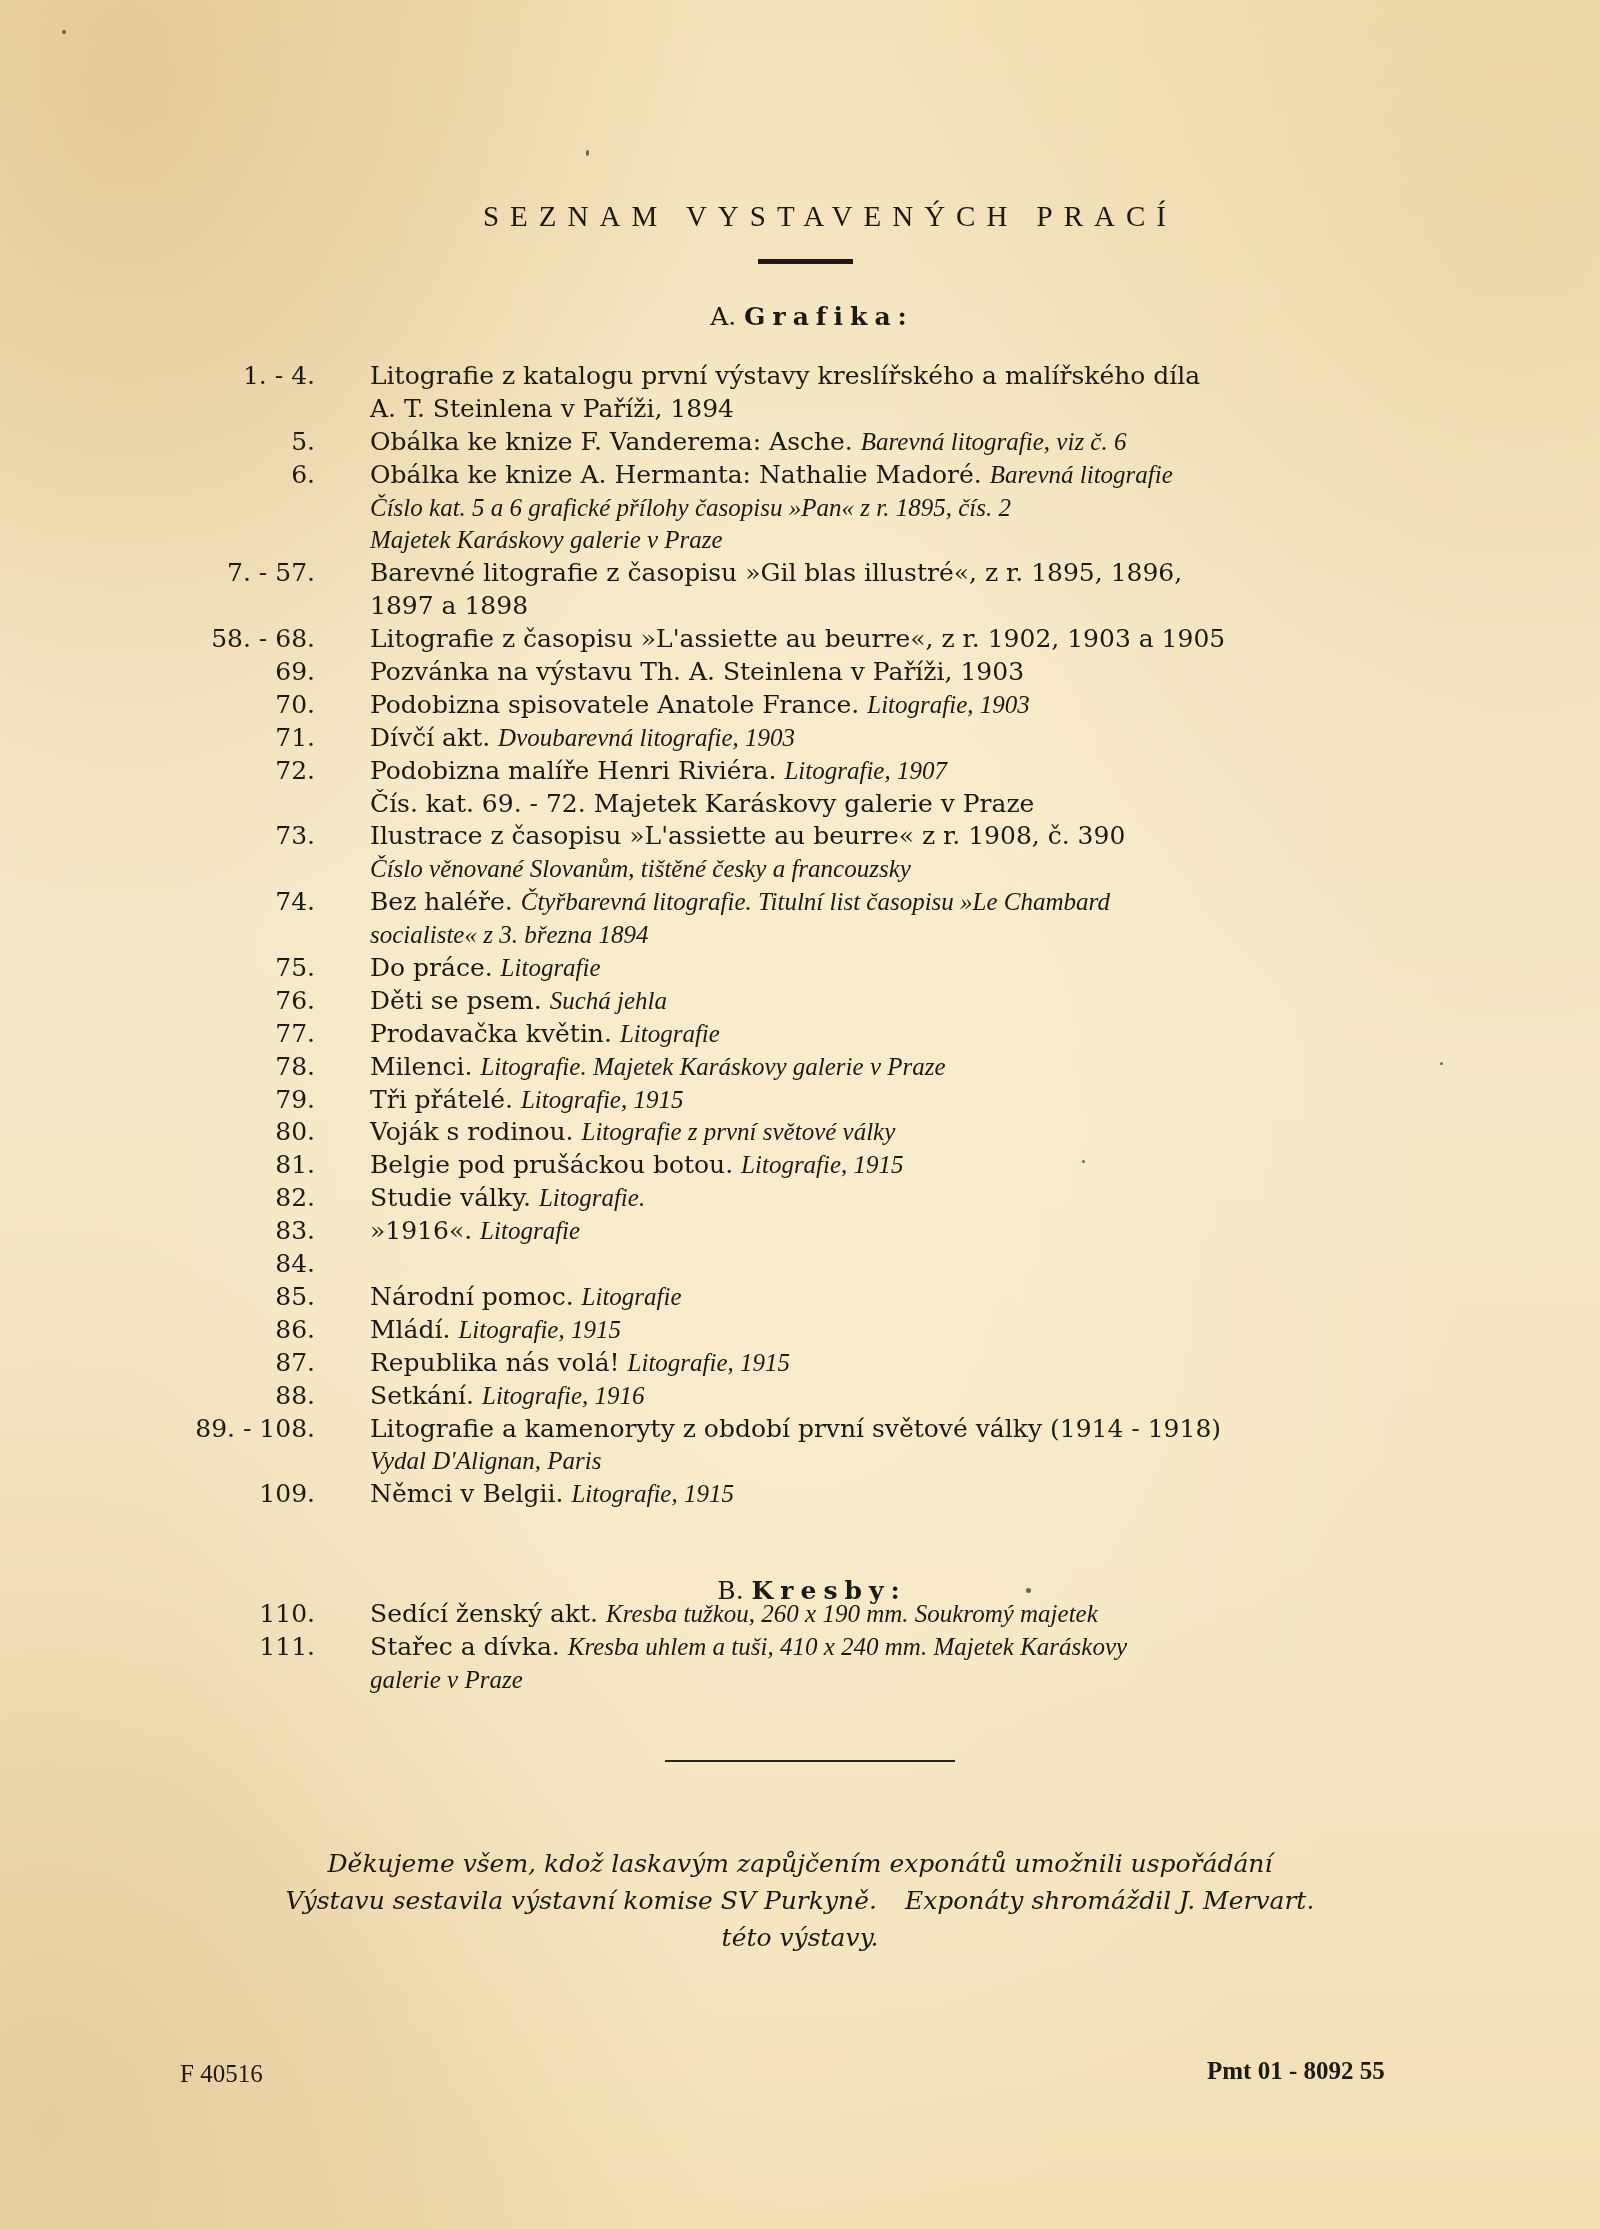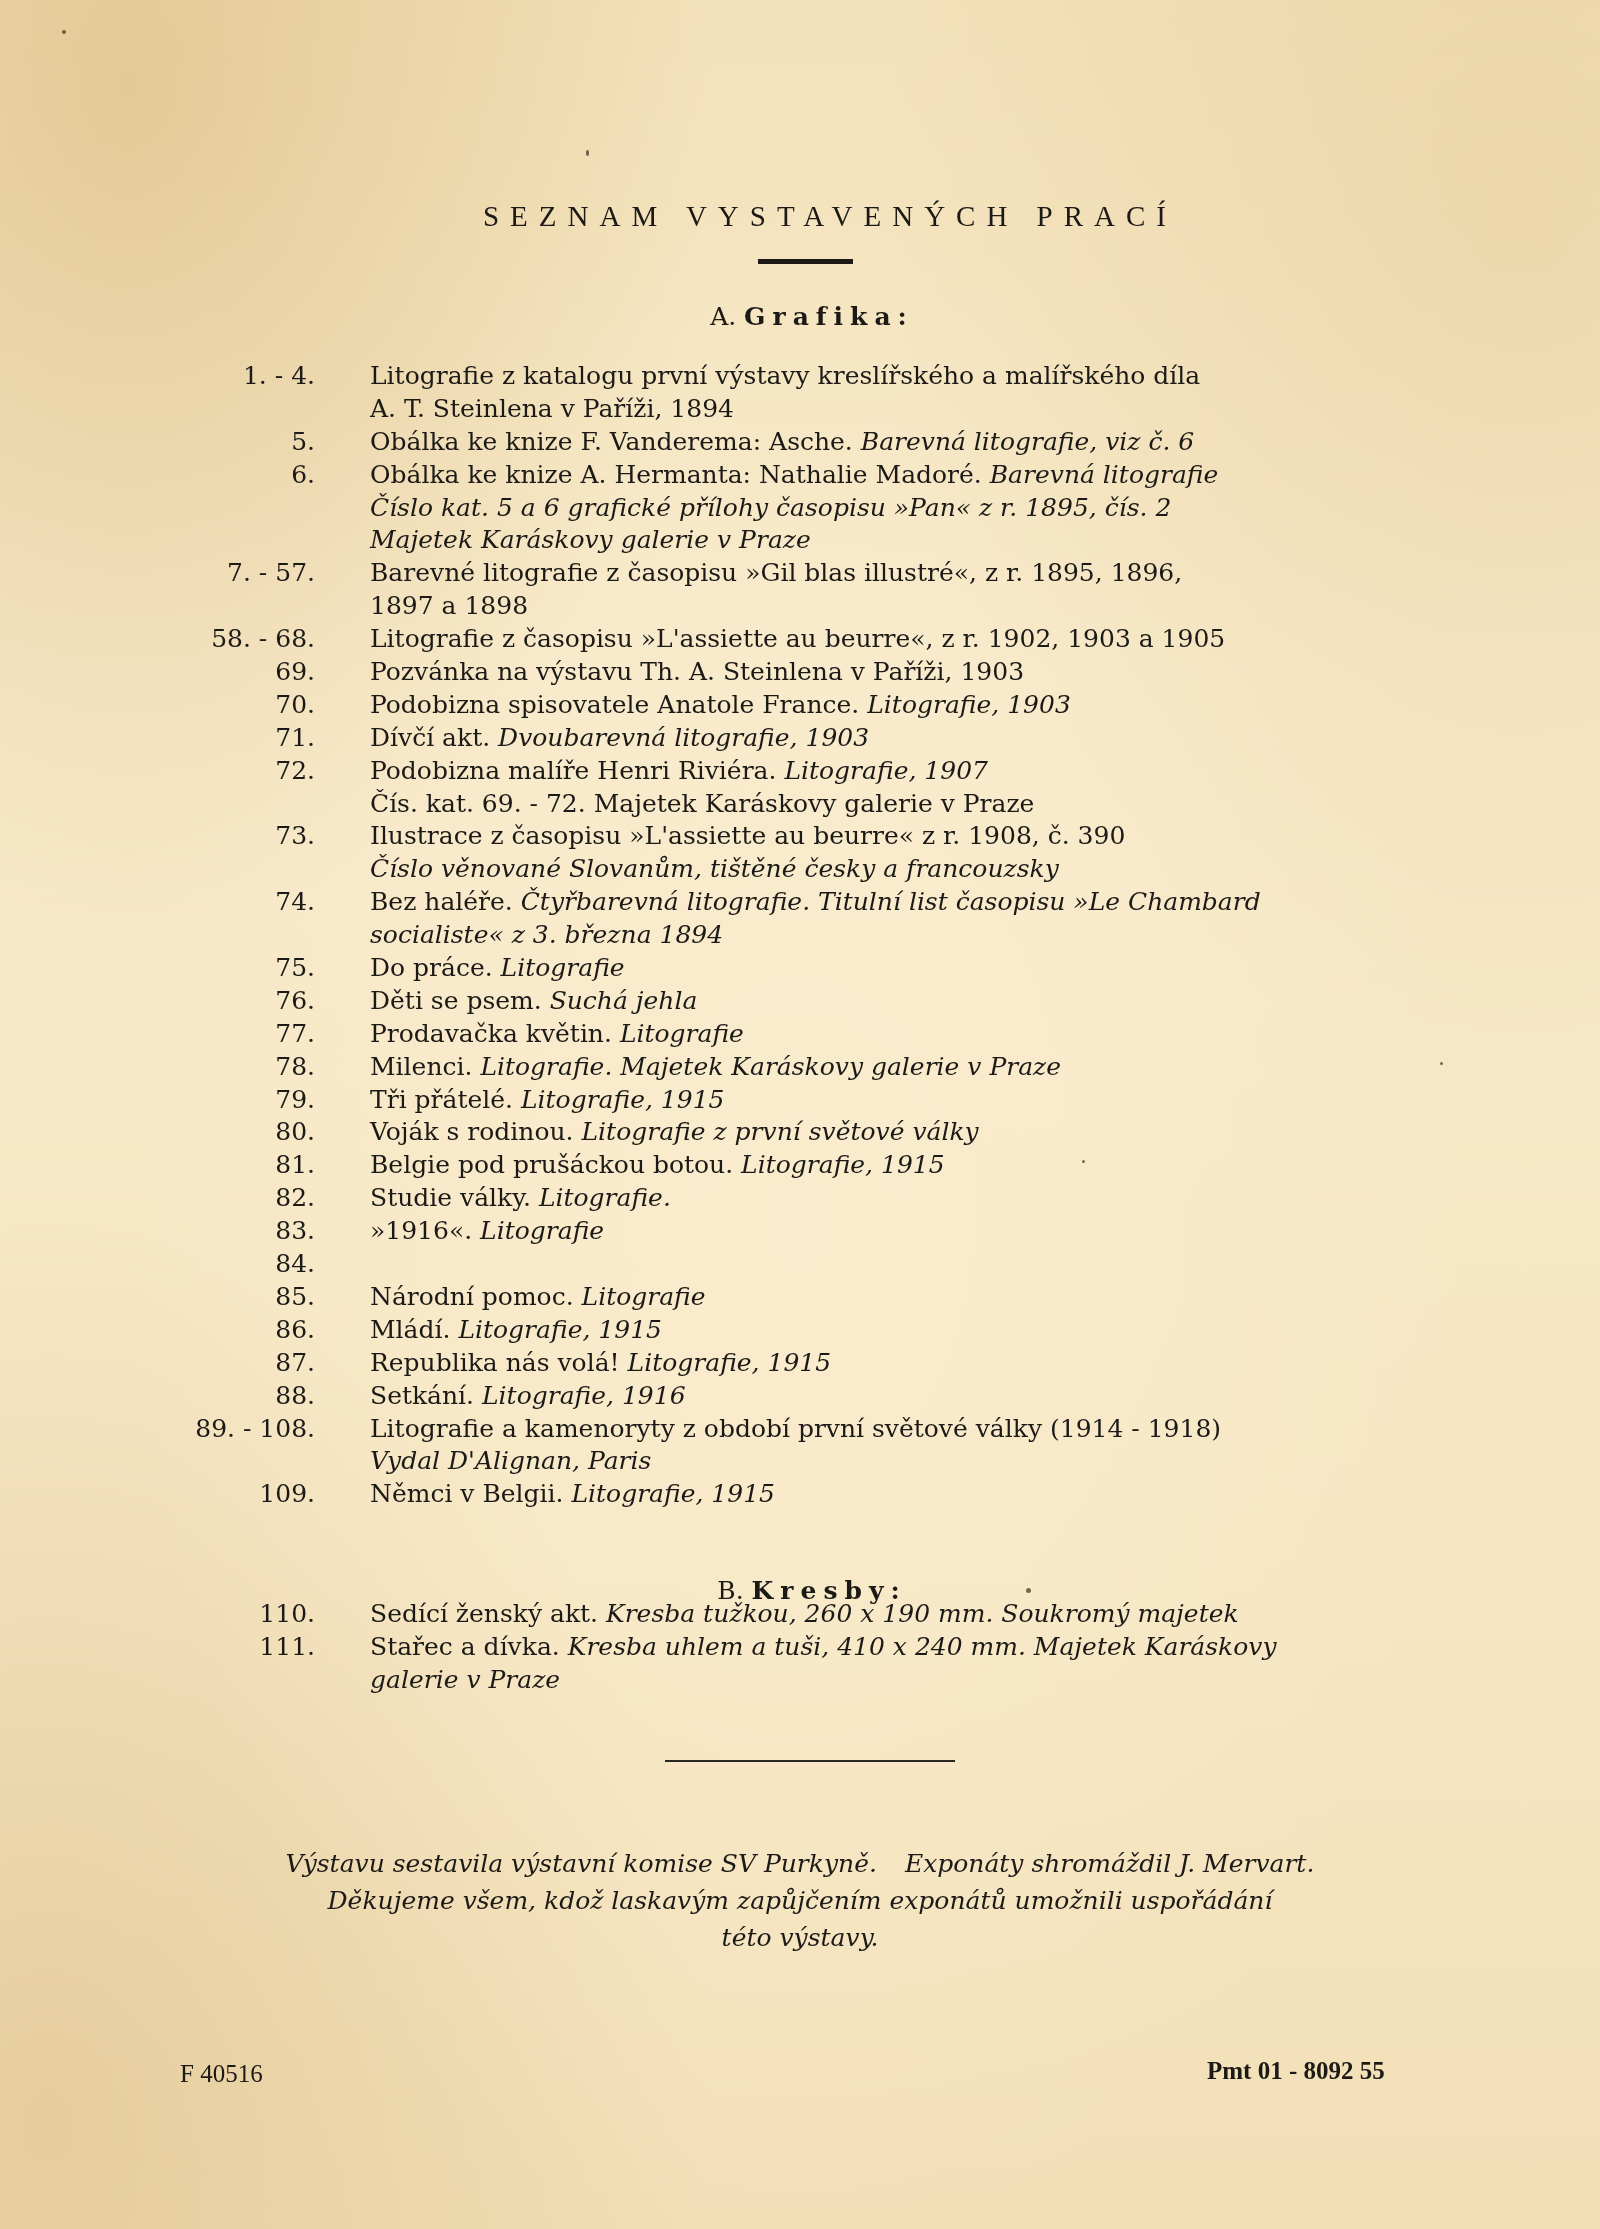--- a/index.html
+++ b/index.html
@@ -61,21 +61,21 @@
     }
     .row .num {
       position: absolute;
       right: 1285px;
       text-align: right;
     }
     .row .txt {
       position: absolute;
       left: 322px;
     }
-    i, .it { font-style: italic; }
+    i, .it { font-style: italic; font-family: Liberation Serif, serif; }
 
     .divider {
       position: absolute;
       top: 1760px; left: 665px;
       width: 290px; height: 2px;
       background: #2a2722;
     }
     .credits {
       position: absolute;
       top: 1845px; left: 0; width: 1600px;
@@ -265,24 +265,24 @@
         <span class="txt"><span>Stařec a dívka. </span><span class="it">Kresba uhlem a tuši, 410 x 240 mm. Majetek Karáskovy</span></span>
       </div>
       <div class="row">
         <span class="txt"><span></span><span class="it">galerie v Praze</span></span>
       </div>
     </div>
 
   <div class="divider"></div>
 
   <div class="credits">
+    <span class="line">Děkujeme všem, kdož laskavým zapůjčením exponátů umožnili uspořádání</span>
     <span class="line">
       <span>Výstavu sestavila výstavní komise SV Purkyně.</span><span class="gap"></span><span>Exponáty shromáždil J. Mervart.</span>
     </span>
-    <span class="line">Děkujeme všem, kdož laskavým zapůjčením exponátů umožnili uspořádání</span>
     <span class="line">této výstavy.</span>
   </div>
 
   <div class="footer-left">F 40516</div>
   <div class="footer-right">Pmt 01 - 8092 55</div>
 
   <span class="speck" style="top:30px;left:62px;"></span>
   <span class="speck" style="top:150px;left:586px;width:3px;height:6px;"></span>
   <span class="speck" style="top:1062px;left:1440px;width:3px;height:3px;"></span>
   <span class="speck" style="top:1160px;left:1082px;width:3px;height:3px;"></span>

